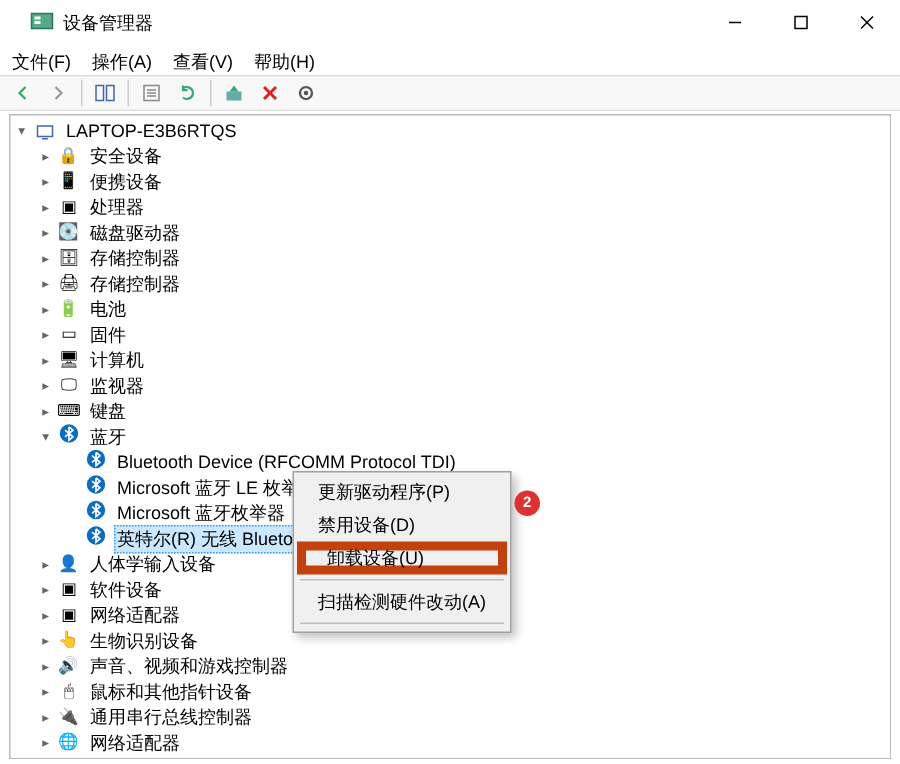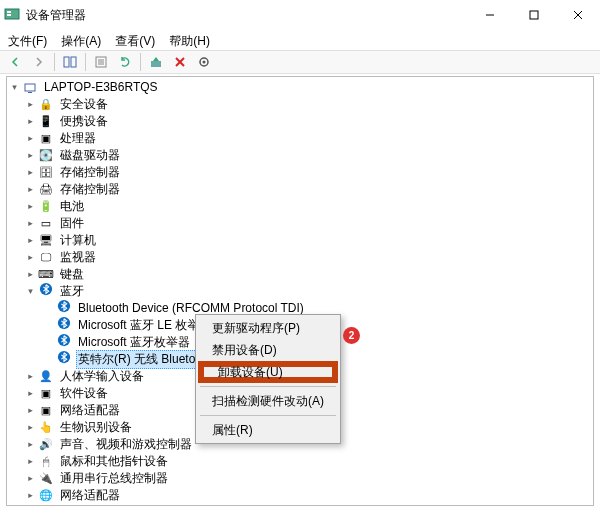--- a/index.html
+++ b/index.html
@@ -1,18 +1,18 @@
 <!DOCTYPE html>
 <html><head>
 <meta charset="utf-8">
 <style>
   * { box-sizing: border-box; margin: 0; padding: 0; }
   body { font-family: "Microsoft YaHei", "Segoe UI", Tahoma, sans-serif; font-size: 12px; background: #fff; color: #000; width: 600px; height: 509px; overflow: hidden; position: relative; }
   .window { width: 600px; height: 509px; border: 0; background: #fff; }
-  .titlebar { height: 30px; display: flex; align-items: center; padding-left: 4px; }
+  .titlebar { height: 30px; display: flex; align-items: center; padding-left: 20px; }
   .titlebar .icon { width: 16px; height: 16px; margin-right: 6px; display: flex; align-items: center; justify-content: center; font-size: 11px; color: #555; }
   .title-text { flex: 1; font-size: 12px; }
   .win-controls { display: flex; height: 28px; }
   .win-btn { width: 44px; height: 28px; display: flex; align-items: center; justify-content: center; cursor: pointer; }
   .win-btn svg { width: 10px; height: 10px; }
   .menubar { height: 20px; display: flex; align-items: flex-end; padding: 0 8px; gap: 14px; font-size: 12px; }
   .menubar span { cursor: pointer; }
   .toolbar { height: 24px; border-top: 1px solid #e0e0e0; border-bottom: 1px solid #e0e0e0; display: flex; align-items: center; padding: 0 4px; gap: 2px; background: #f8f8f8; }
   .tool-btn { width: 22px; height: 20px; display: flex; align-items: center; justify-content: center; cursor: pointer; border: 1px solid transparent; }
   .tool-sep { width: 1px; height: 18px; background: #ccc; margin: 0 2px; }
@@ -295,14 +295,13 @@
 <div class="context-menu">
   <div class="ctx-item">更新驱动程序(P)</div>
   <div style="position:relative;">
     <span class="badge" style="position:absolute; right:-22px; top:-12px;">2</span>
   </div>
   <div class="ctx-item">禁用设备(D)</div>
   <div class="ctx-item ctx-highlight">卸载设备(U)</div>
   <div class="ctx-sep"></div>
   <div class="ctx-item">扫描检测硬件改动(A)</div>
   <div class="ctx-sep"></div>
-  <div class="ctx-item">属性(R)</div>
 </div>
 
 </body></html>

